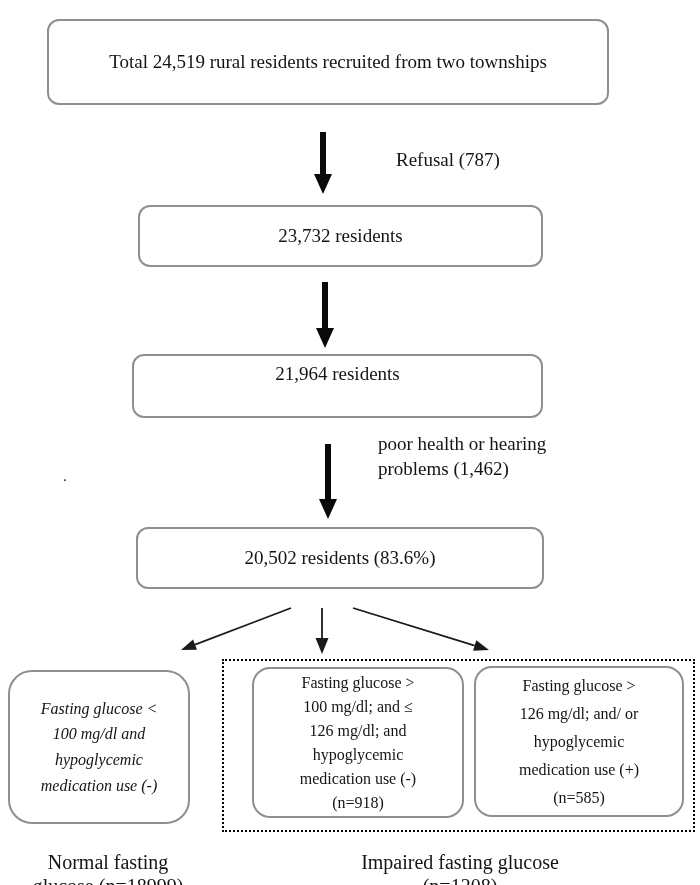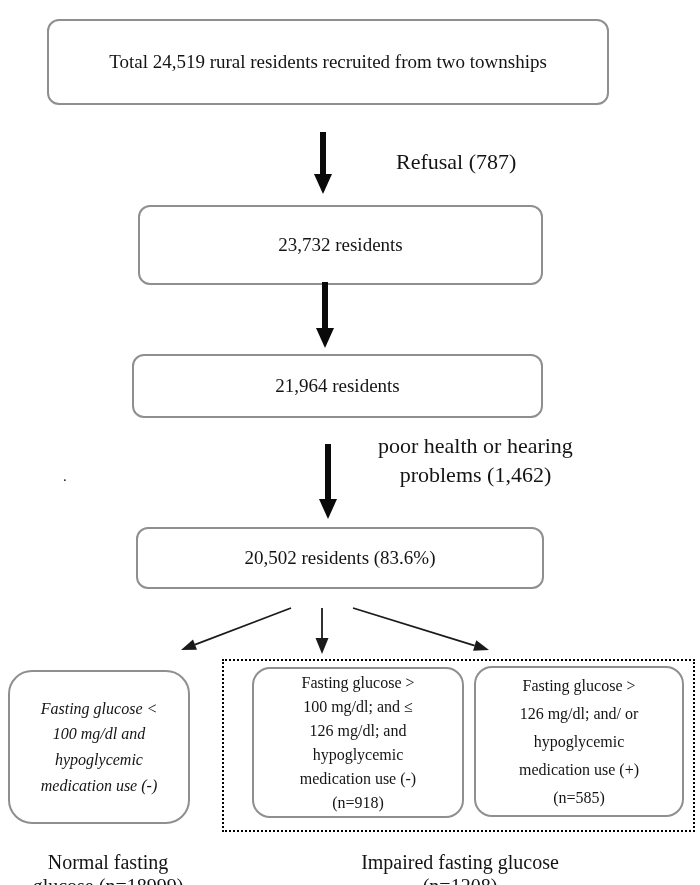--- a/index.html
+++ b/index.html
@@ -23,41 +23,40 @@
     border: 2px solid #8f8f8f;
     background: #ffffff;
     display: flex;
     align-items: center;
     justify-content: center;
     text-align: center;
     white-space: pre-line;
     line-height: 1.25;
   }
   .box-total    { left: 47px;  top: 3px;   width: 562px; height: 86px;  border-radius: 12px; font-size: 19px; }
-  .box-23732    { left: 138px; top: 189px; width: 405px; height: 80px;  border-radius: 12px; font-size: 19px; }
+  .box-23732    { left: 138px; top: 189px; width: 405px; height: 62px;  border-radius: 12px; font-size: 19px; }
   .box-21964    { left: 132px; top: 338px; width: 411px; height: 64px;  border-radius: 12px; font-size: 19px;
-                  align-items: flex-start; padding-top: 18px; }
+                  align-items: flex-start; padding-top: 6px; }
   .box-20502    { left: 136px; top: 511px; width: 408px; height: 62px;  border-radius: 12px; font-size: 19px; }
   .box-normal   { left: 8px;   top: 654px; width: 182px; height: 154px; border-radius: 24px; font-size: 16px; line-height: 1.6; font-style: italic; }
   .box-ifg-mid  { left: 252px; top: 651px; width: 212px; height: 151px; border-radius: 18px; font-size: 16px; line-height: 1.5; }
   .box-ifg-right{ left: 474px; top: 650px; width: 210px; height: 151px; border-radius: 18px; font-size: 16px; line-height: 1.75; }
 
   .dotted-group {
     position: absolute;
     left: 222px; top: 643px; width: 473px; height: 173px;
     box-sizing: border-box;
     border: 2px dotted #000000;
   }
 
   .flow-label {
     position: absolute;
-    font-size: 22px;
+    font-size: 19px;
     line-height: 1.3;
     white-space: pre-line;
-    text-align: center;
   }
   .label-refusal     { left: 396px; top: 132px; }
   .label-out-of-area { left: 370px; top: 288px; }
   .label-poor-health { left: 378px; top: 416px; }
 
   .outcome-label {
     position: absolute;
     font-size: 20px;
     line-height: 1.2;
     white-space: pre-line;

